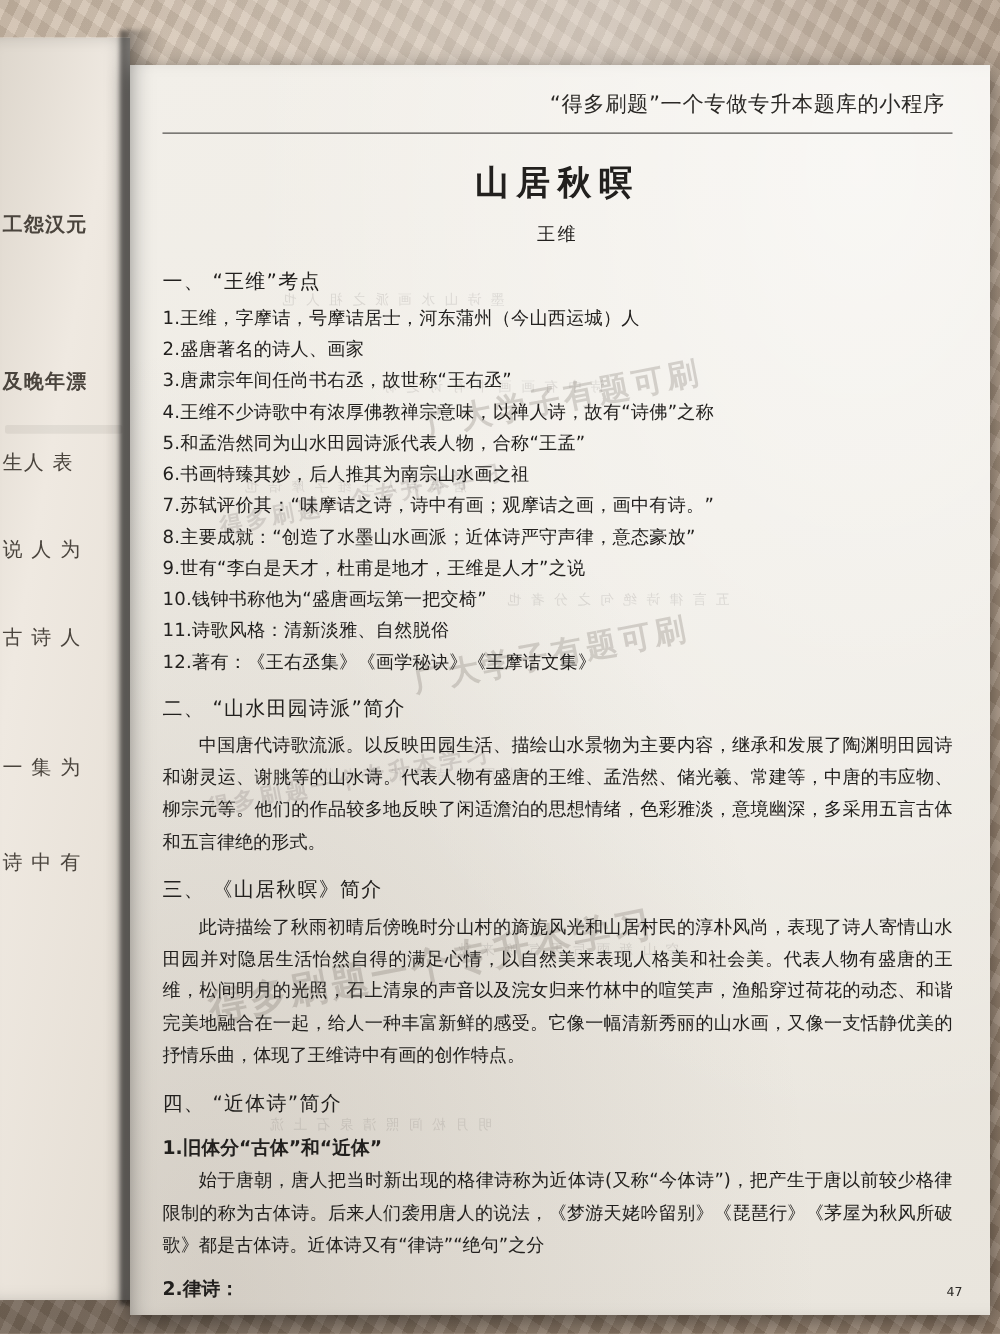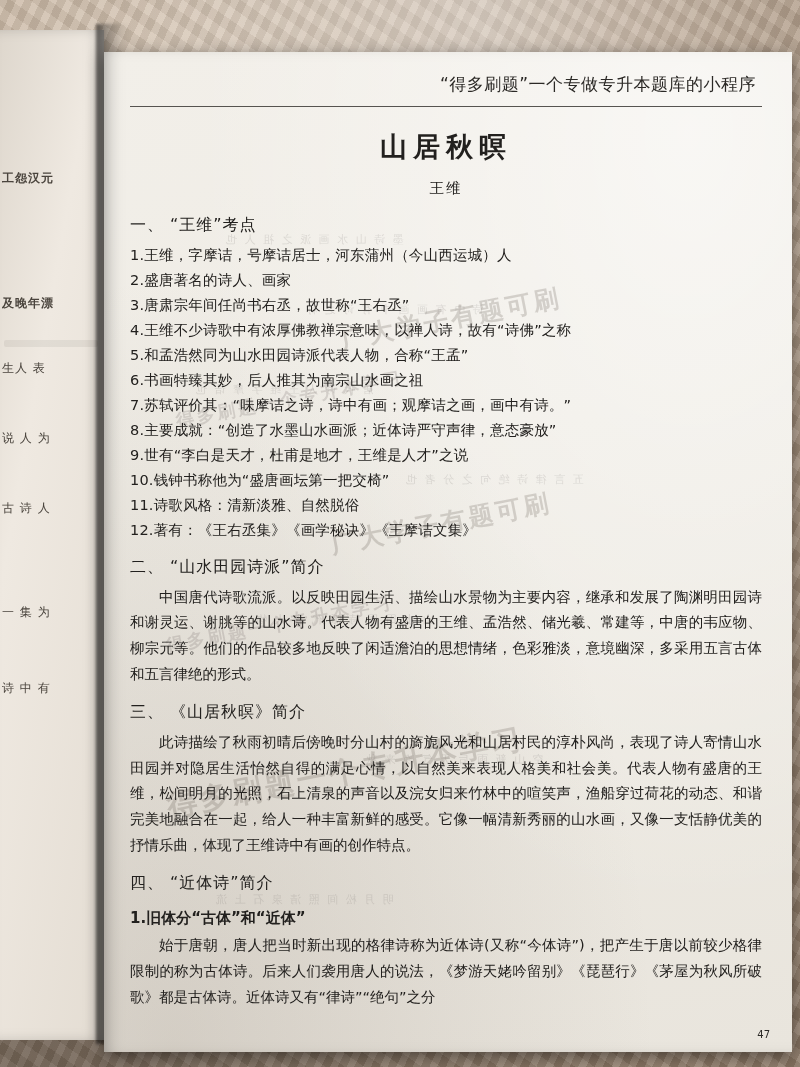--- a/index.html
+++ b/index.html
@@ -51,21 +51,21 @@
     height: 7px;
     background: rgba(60,55,50,0.30);
     filter: blur(0.6px);
     border-radius: 2px;
   }
   .left-page .lp-text{
     position:absolute;
     left: 2px;
     right: 2px;
     color:#4a443d;
-    font-size: 12px;
+    font-size: 16px;
     letter-spacing: 1px;
     white-space: nowrap;
     overflow: hidden;
   }
 
   
   .gutter {
     position: absolute;
     left: 96px;
     top: 24px;
@@ -281,20 +281,21 @@
     <div class="sec-head">
       <span class="num">三、</span><span>《山居秋暝》简介</span>
     </div>
     <div class="para">此诗描绘了秋雨初晴后傍晚时分山村的旖旎风光和山居村民的淳朴风尚，表现了诗人寄情山水田园并对隐居生活怡然自得的满足心情，以自然美来表现人格美和社会美。代表人物有盛唐的王维，松间明月的光照，石上清泉的声音以及浣女归来竹林中的喧笑声，渔船穿过荷花的动态、和谐完美地融合在一起，给人一种丰富新鲜的感受。它像一幅清新秀丽的山水画，又像一支恬静优美的抒情乐曲，体现了王维诗中有画的创作特点。</div>
 
     <div class="sec-head">
       <span class="num">四、</span><span>“近体诗”简介</span>
     </div>
     <div class="sub-head">1.旧体分“古体”和“近体”</div>
     <div class="para">始于唐朝，唐人把当时新出现的格律诗称为近体诗(又称“今体诗”)，把产生于唐以前较少格律限制的称为古体诗。后来人们袭用唐人的说法，《梦游天姥吟留别》《琵琶行》《茅屋为秋风所破歌》都是古体诗。近体诗又有“律诗”“绝句”之分</div>
+    <div class="sub-head">2.律诗：</div>
 
   </div>
 
   <div class="footer">
     <span style="visibility:hidden;">.</span>
     <span class="page-num">47</span>
   </div>
 </div>
 
 </body></html>

